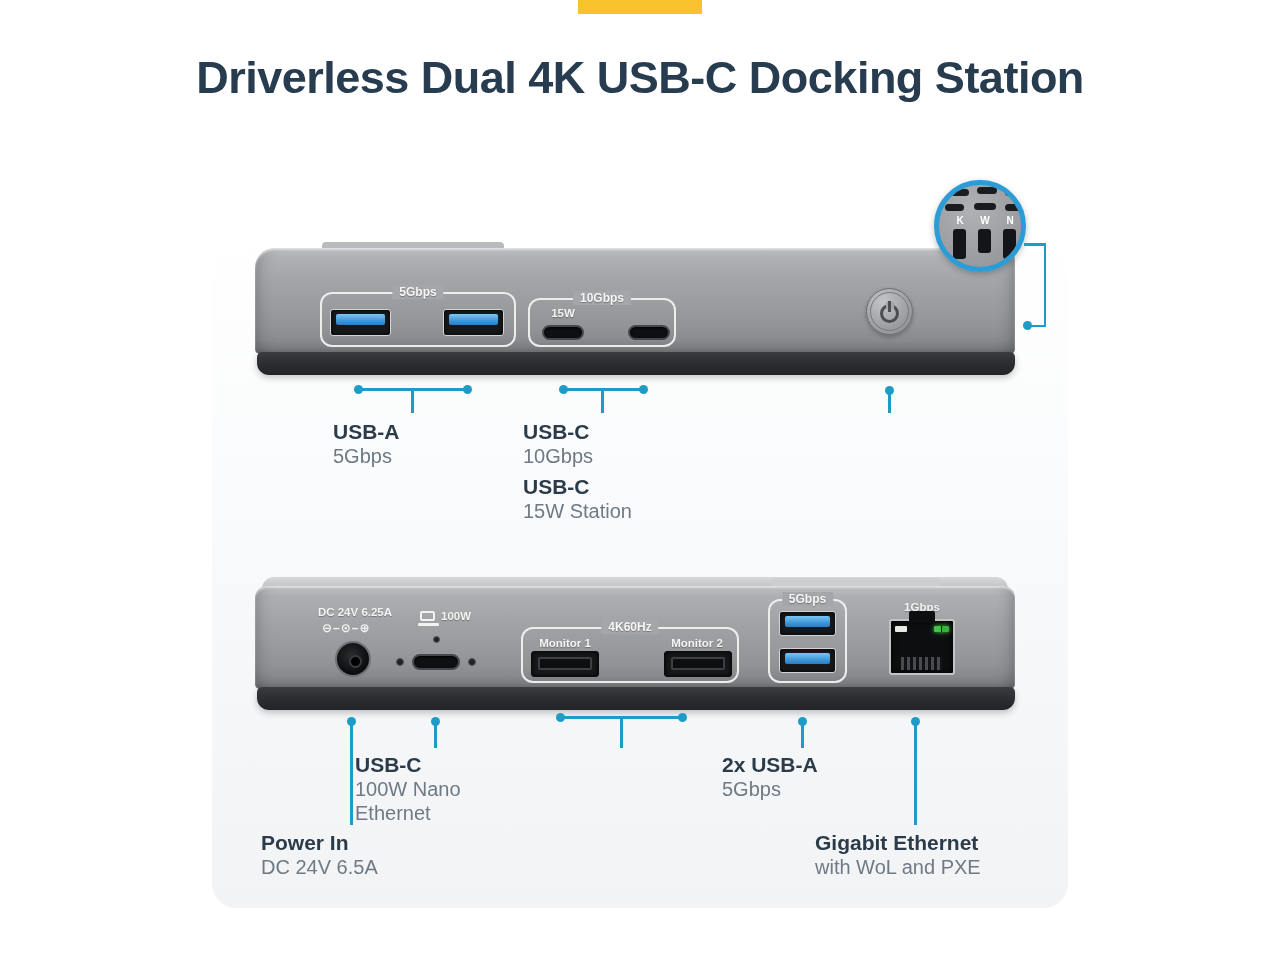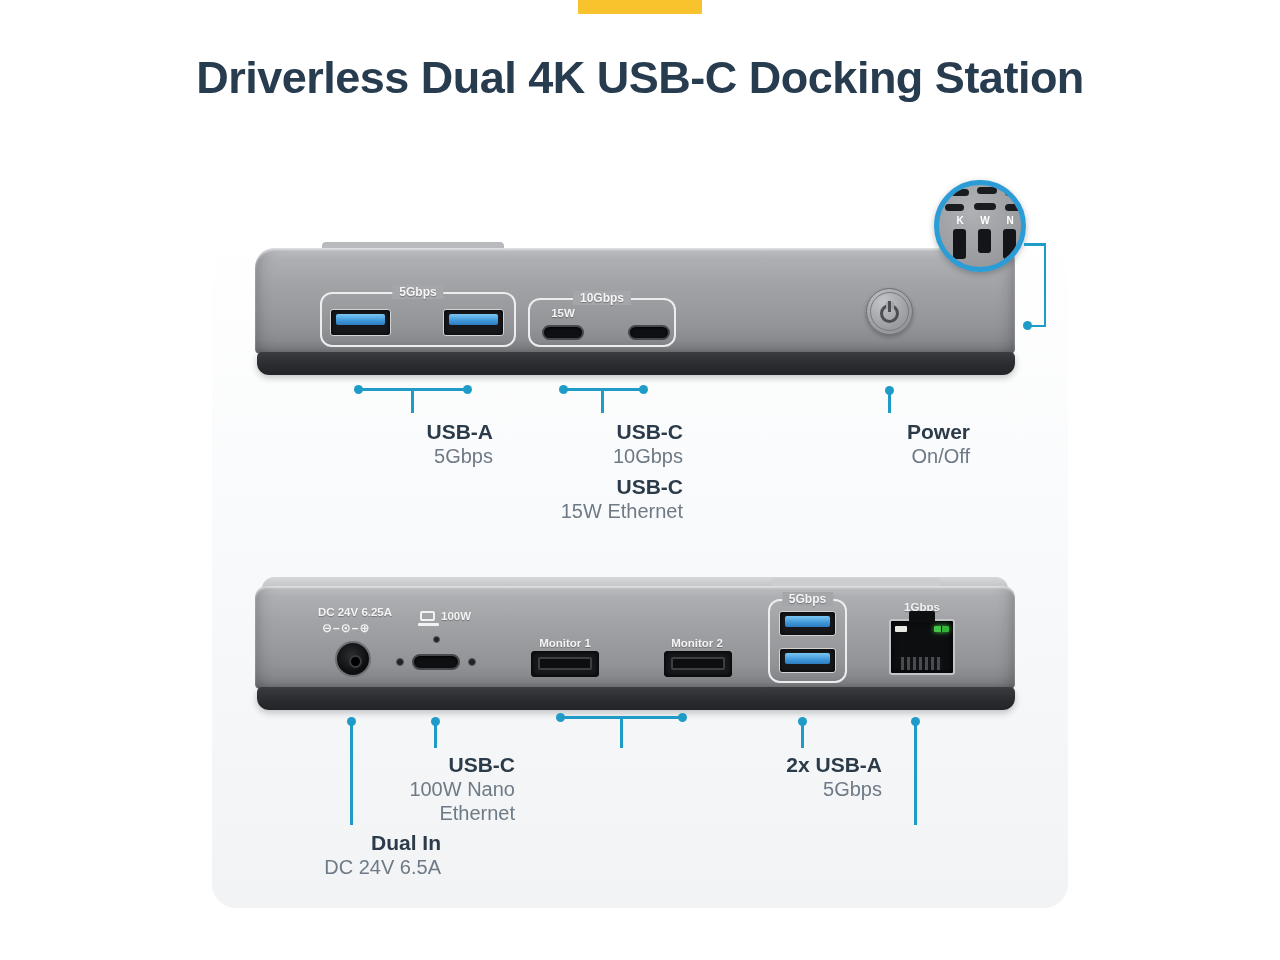--- a/index.html
+++ b/index.html
@@ -76,21 +76,21 @@
                border:5px solid var(--ring);overflow:hidden;
                background:radial-gradient(circle at 40% 30%,#b0b1b5,#9a9b9f 70%,#8f9094);
                box-shadow:0 2px 6px rgba(0,0,0,.25)}
   .vent{position:absolute;background:#1b1c1f;border-radius:4px}
   .kletter{position:absolute;width:14px;text-align:center;font-size:10px;font-weight:700;color:#fff}
   .kvslot{position:absolute;width:13px;height:30px;background:#141518;border-radius:3px}
 
   
   .co-dot{width:9px;height:9px;border-radius:50%;background:var(--teal)}
   .co-line{background:var(--teal)}
-  .co-col{text-align:right}
+  .co-col{text-align:left}
   .co-title{font-size:21px;font-weight:700;color:var(--dark);line-height:25px}
   .co-sub{font-size:20px;color:var(--gray);line-height:24px}
 
   
   .dcjack{left:335px;top:641px;width:36px;height:36px;border-radius:50%;
           background:radial-gradient(circle at 45% 40%,#2d2e31,#0c0d0f 65%);
           border:2px solid #6f7074}
   .dcjack::after{content:"";position:absolute;left:50%;top:50%;width:9px;height:9px;margin:-4.5px;
           border-radius:50%;background:#000;border:2px solid #3a3b3e}
   .polarity{font-size:12px;color:#f2f2f2;letter-spacing:1px;font-weight:700}
@@ -179,43 +179,42 @@
   <div class="abs co-line" style="left:888px;top:393px;width:2.5px;height:20px"></div>
 
   <div class="abs co-col" style="left:333px;top:419px;width:160px">
     <div class="co-title">USB-A</div>
     <div class="co-sub">5Gbps</div>
   </div>
   <div class="abs co-col" style="left:523px;top:419px;width:160px">
     <div class="co-title">USB-C</div>
     <div class="co-sub">10Gbps</div>
     <div class="co-title" style="margin-top:6px">USB-C</div>
-    <div class="co-sub">15W Ethernet</div>
-  </div>
-  <div class="abs co-col" style="left:810px;top:419px;width:160px">
-    <div class="co-title">Power</div>
-    <div class="co-sub">On/Off</div>
+    <div class="co-sub">15W Station</div>
   </div>
 
   <div class="abs rear-lip"></div>
   <div class="abs rear-notch"></div>
   <div class="abs dock-body rear-body"></div>
   <div class="abs dock-base rear-base"></div>
 
   <div class="abs silk" style="left:293px;top:606px;width:124px">DC 24V 6.25A</div>
   <div class="abs polarity" style="left:322px;top:621px">⊖–⊙–⊕</div>
   <div class="abs dcjack"></div>
 
   <div class="abs laptop-icon"></div>
   <div class="abs silk" style="left:441px;top:610px;width:44px;text-align:left">100W</div>
   <div class="abs screw" style="left:433px;top:636px;width:7px;height:7px"></div>
   <div class="abs usbc" style="left:412px;top:654px;width:48px;height:16px"></div>
   <div class="abs screw" style="left:396px;top:658px;width:8px;height:8px"></div>
   <div class="abs screw" style="left:468px;top:658px;width:8px;height:8px"></div>
 
+  <div class="abs grp" style="left:521px;top:627px;width:218px;height:56px">
+    <span class="grp-label">4K60Hz</span>
+  </div>
   <div class="abs silk" style="left:532px;top:637px;width:66px">Monitor 1</div>
   <div class="abs silk" style="left:664px;top:637px;width:66px">Monitor 2</div>
   <div class="abs dp-port" style="left:531px;top:651px;width:68px;height:26px">
       <span class="slot"></span>
     </div>
   <div class="abs dp-port" style="left:664px;top:651px;width:68px;height:26px">
       <span class="slot"></span>
     </div>
 
   <div class="abs grp" style="left:768px;top:599px;width:79px;height:84px">
@@ -256,17 +255,21 @@
   <div class="abs co-col" style="left:355px;top:752px;width:160px">
     <div class="co-title">USB-C</div>
     <div class="co-sub">100W Nano</div>
     <div class="co-sub">Ethernet</div>
   </div>
   <div class="abs co-col" style="left:722px;top:752px;width:160px">
     <div class="co-title">2x USB-A</div>
     <div class="co-sub">5Gbps</div>
   </div>
   <div class="abs co-col" style="left:261px;top:830px;width:180px">
-    <div class="co-title">Dual In</div>
+    <div class="co-title">Power In</div>
     <div class="co-sub">DC 24V 6.5A</div>
   </div>
+  <div class="abs co-col" style="left:815px;top:830px;width:200px">
+    <div class="co-title">Gigabit Ethernet</div>
+    <div class="co-sub">with WoL and PXE</div>
+  </div>
 
 </div>
 
 </body></html>

